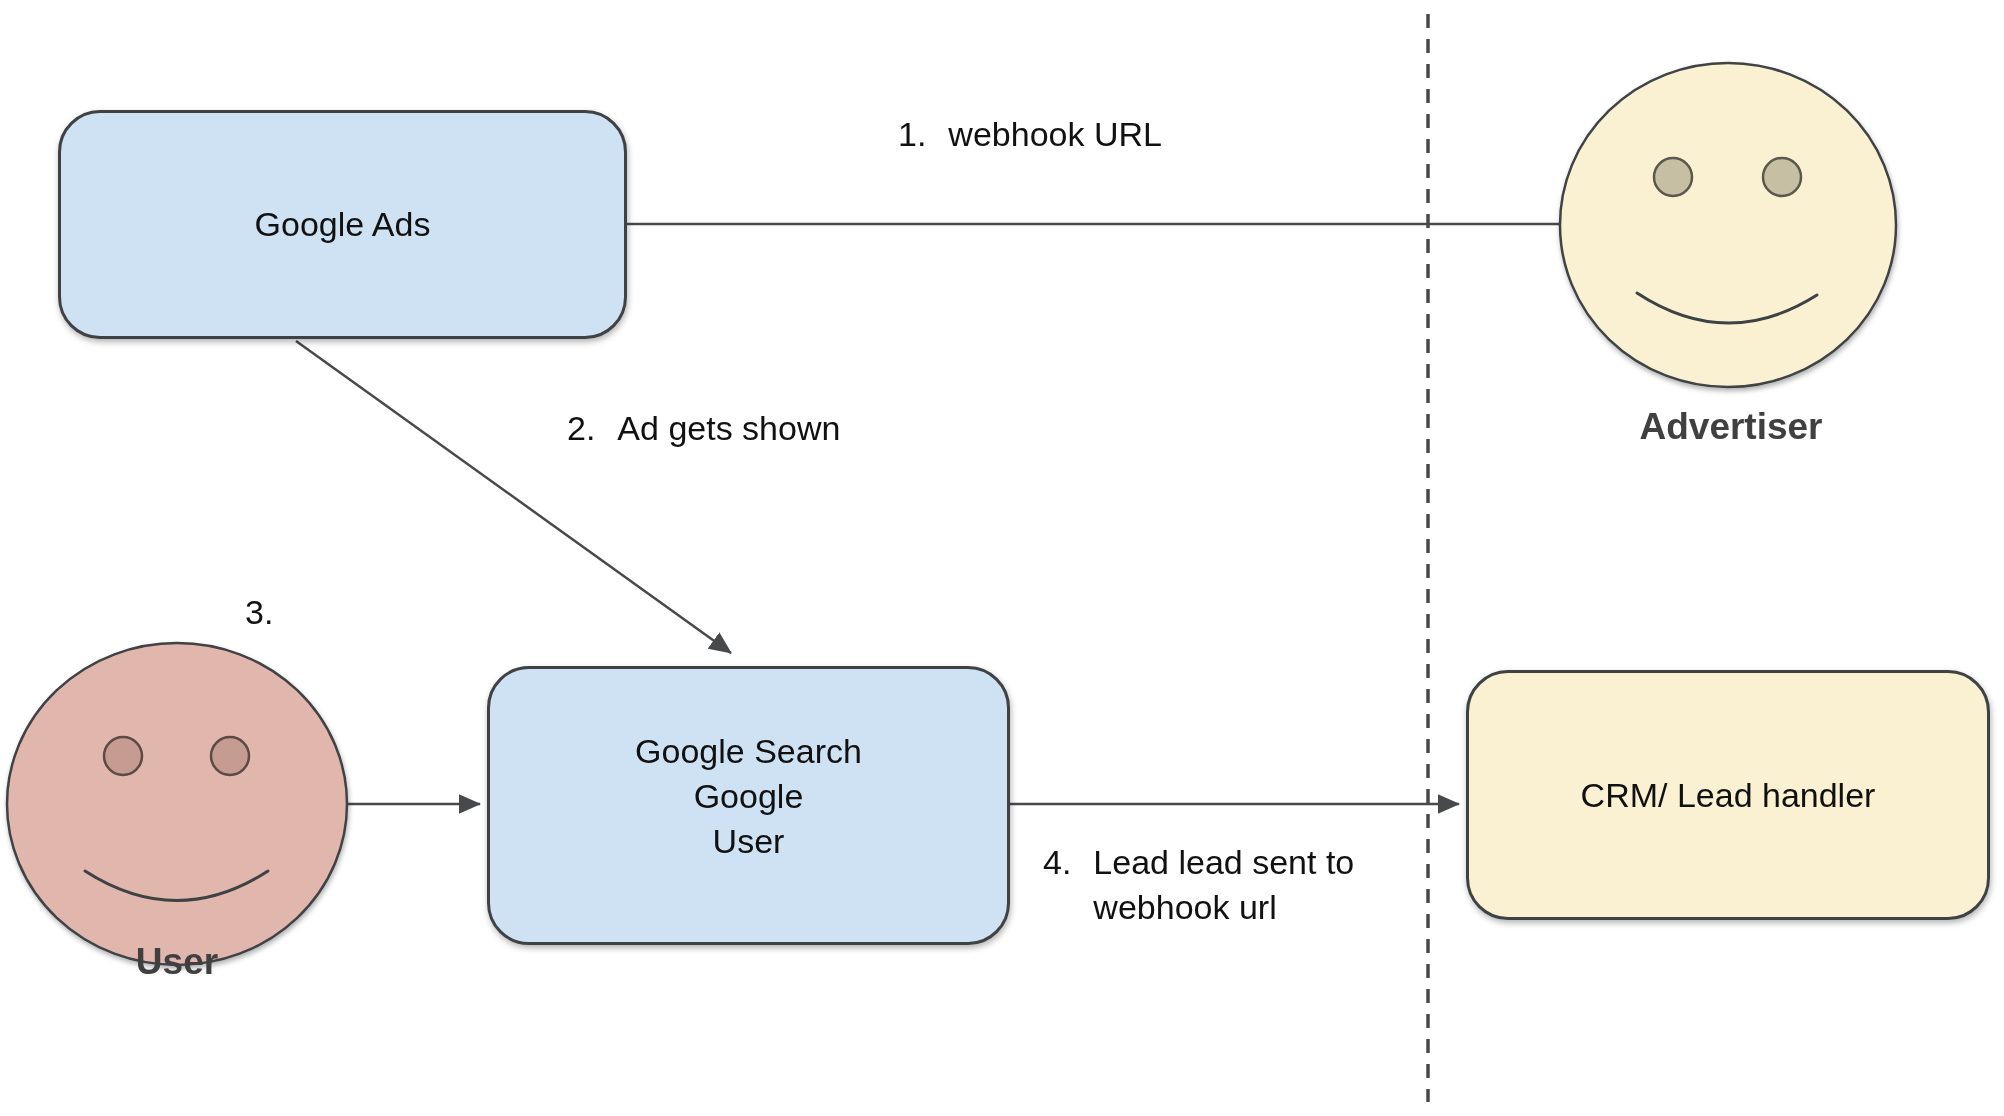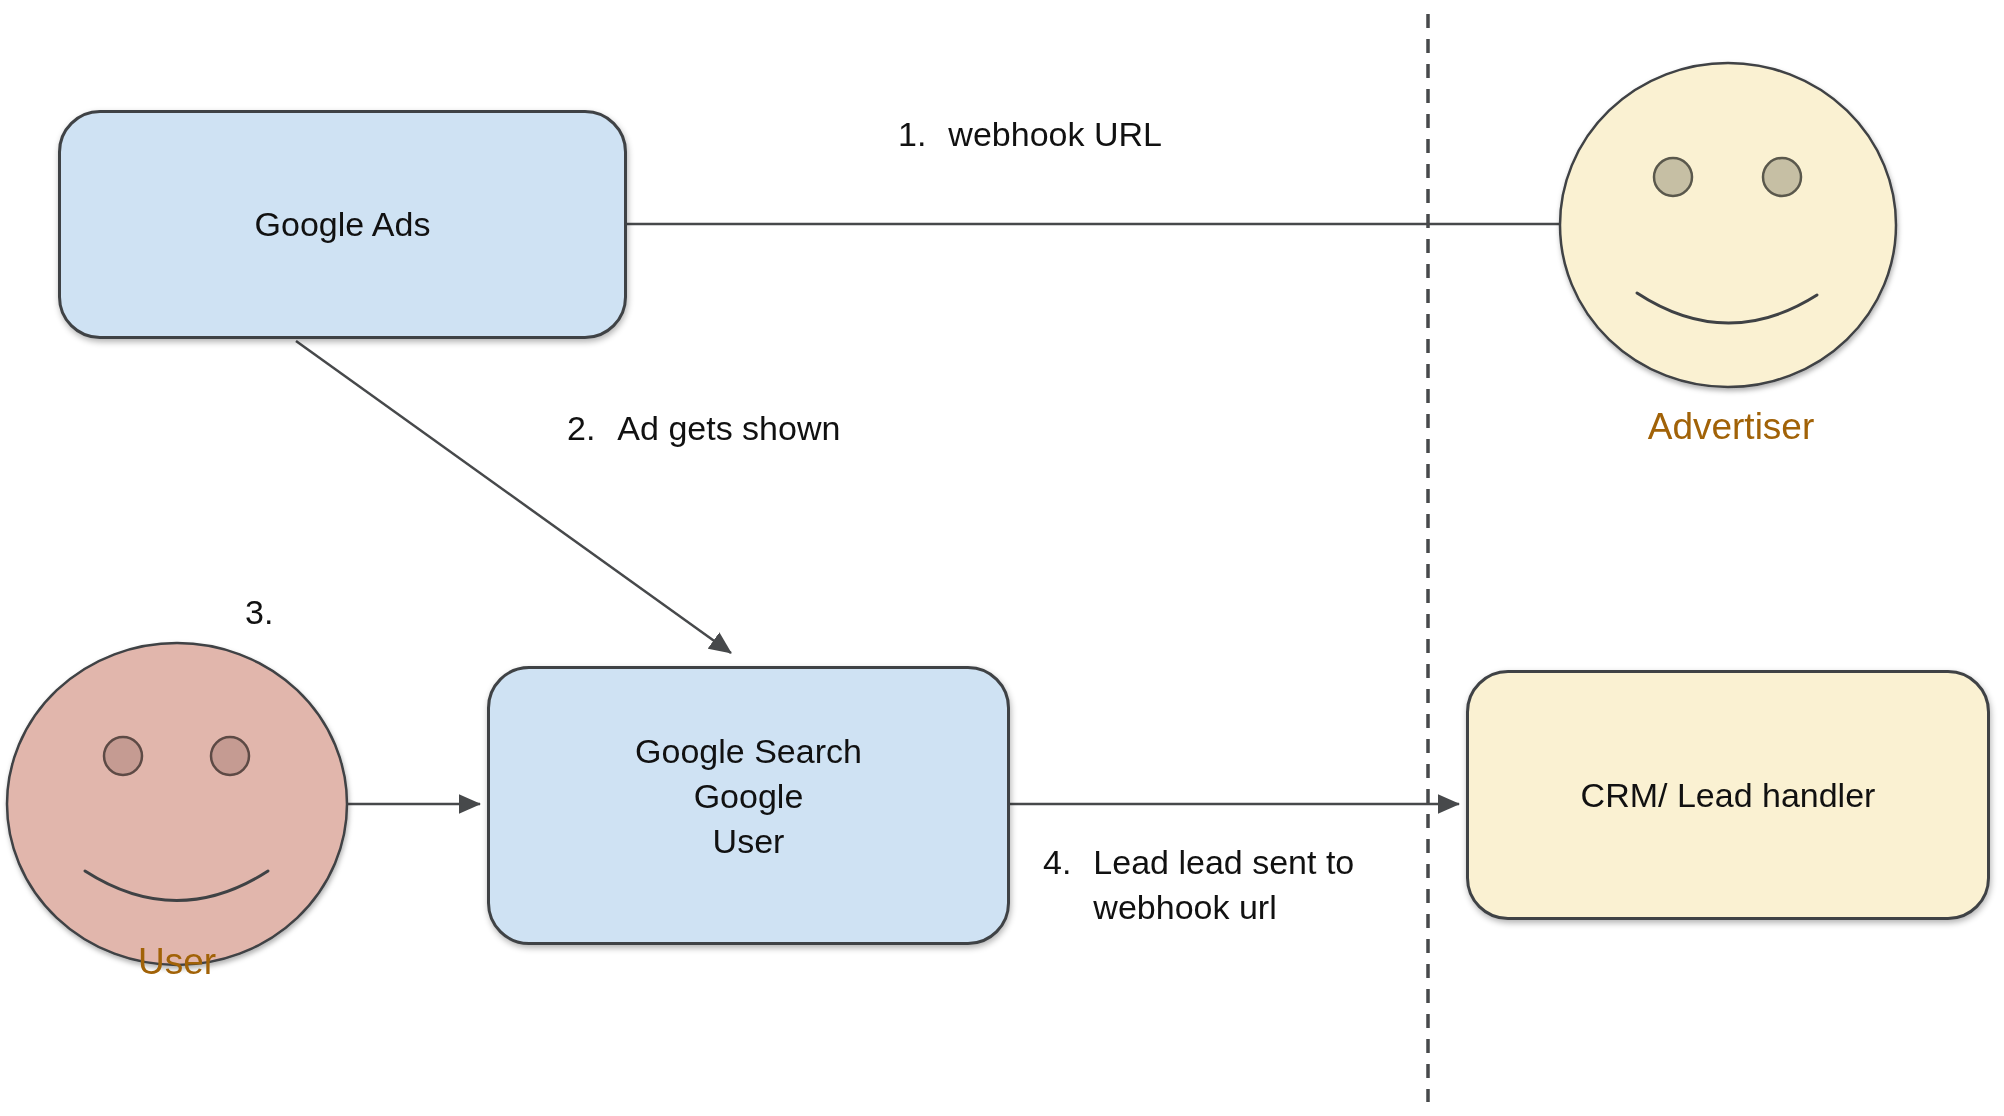--- a/index.html
+++ b/index.html
@@ -47,22 +47,22 @@
     color: #111111;
     white-space: nowrap;
   }
   .step .num { margin-right: 22px; line-height: 45px; }
   .step .lines span { display: block; line-height: 45px; }
   
   .actor-label {
     position: absolute;
     transform: translateX(-50%);
     font-size: 37px;
-    font-weight: 400;
-    color: #a16207;
+    font-weight: 700;
+    color: #404040;
     white-space: nowrap;
   }
 </style>
 </head>
 <body>
 
 <div class="canvas">
 
   <svg class="layer" width="2004" height="1116" viewBox="0 0 2004 1116" xmlns="http://www.w3.org/2000/svg">
     <defs>

